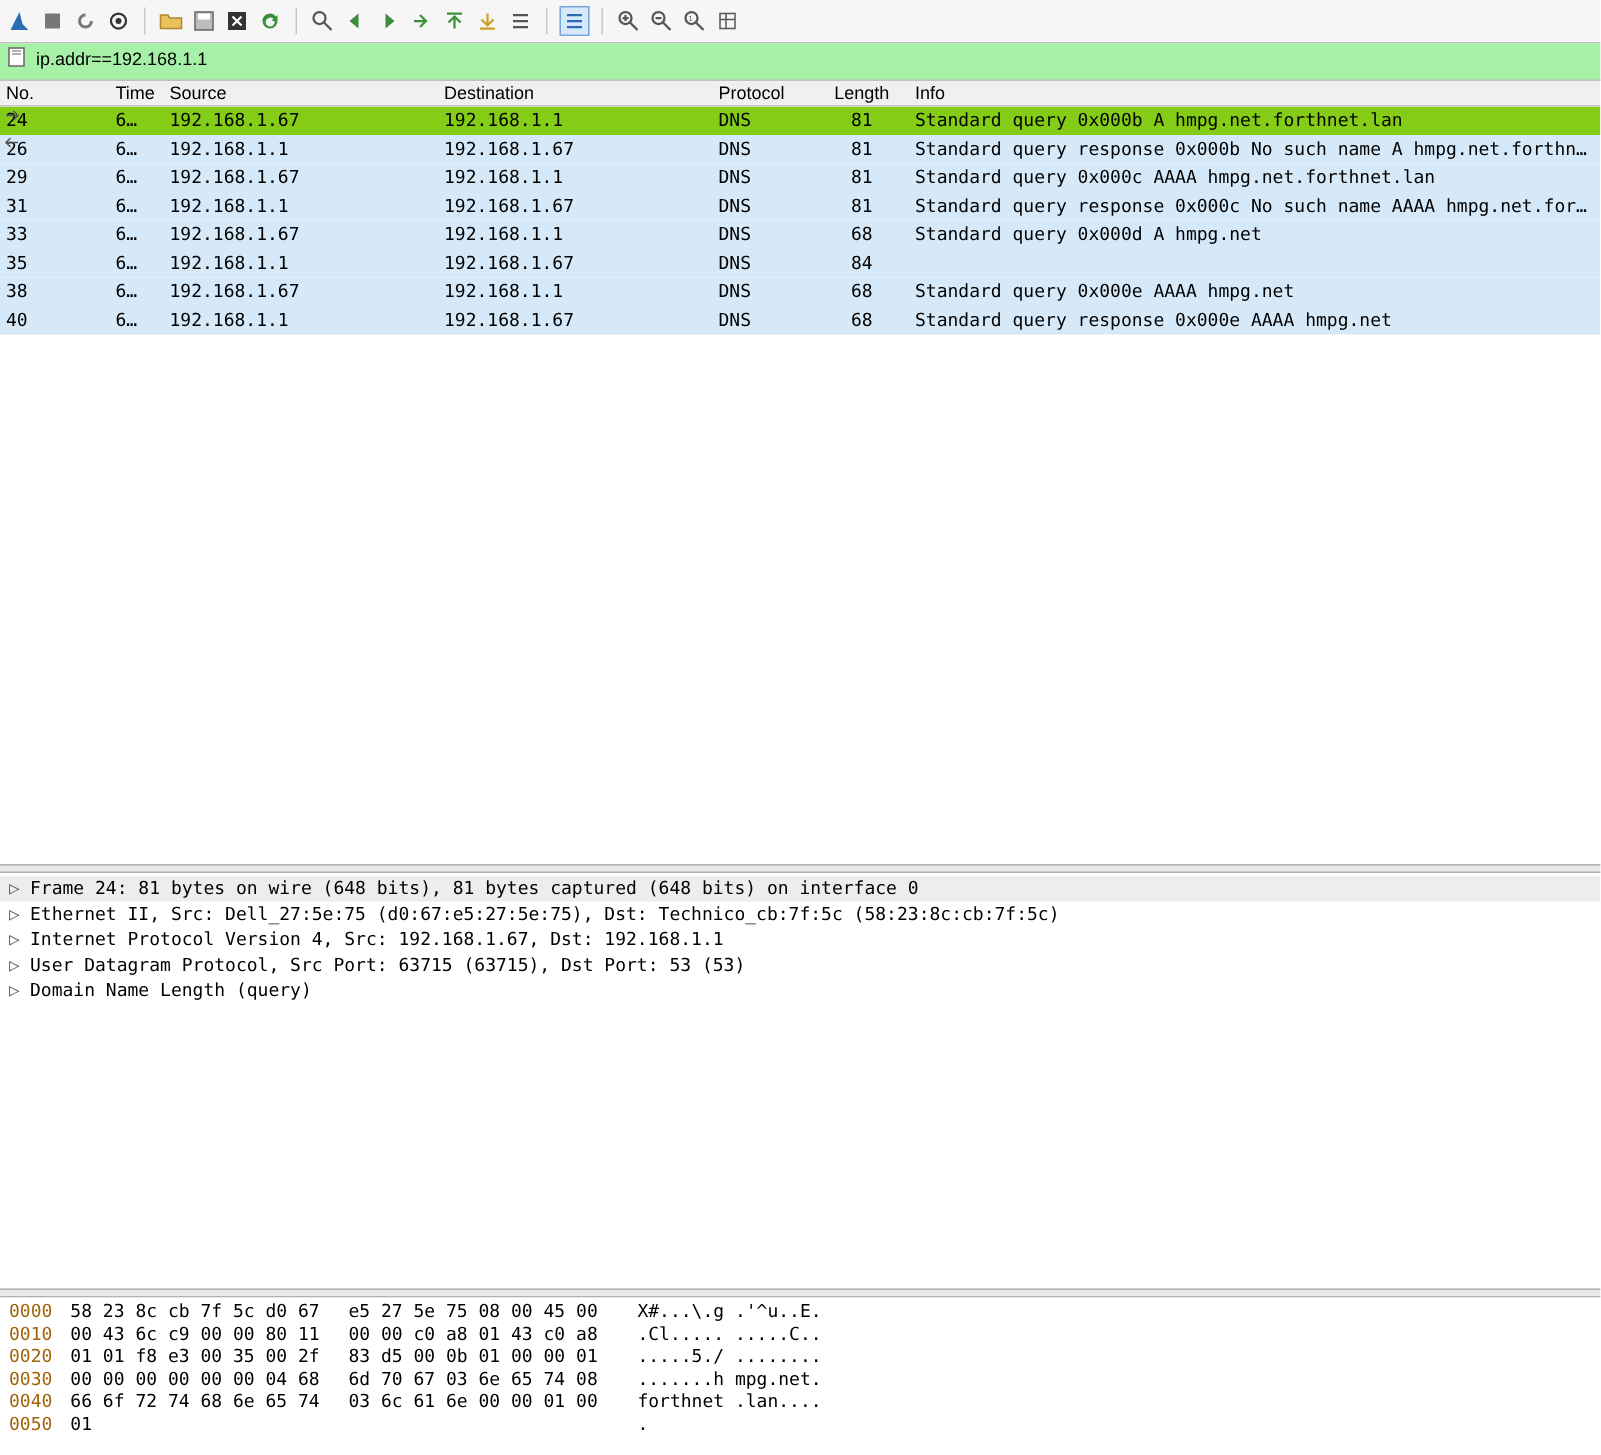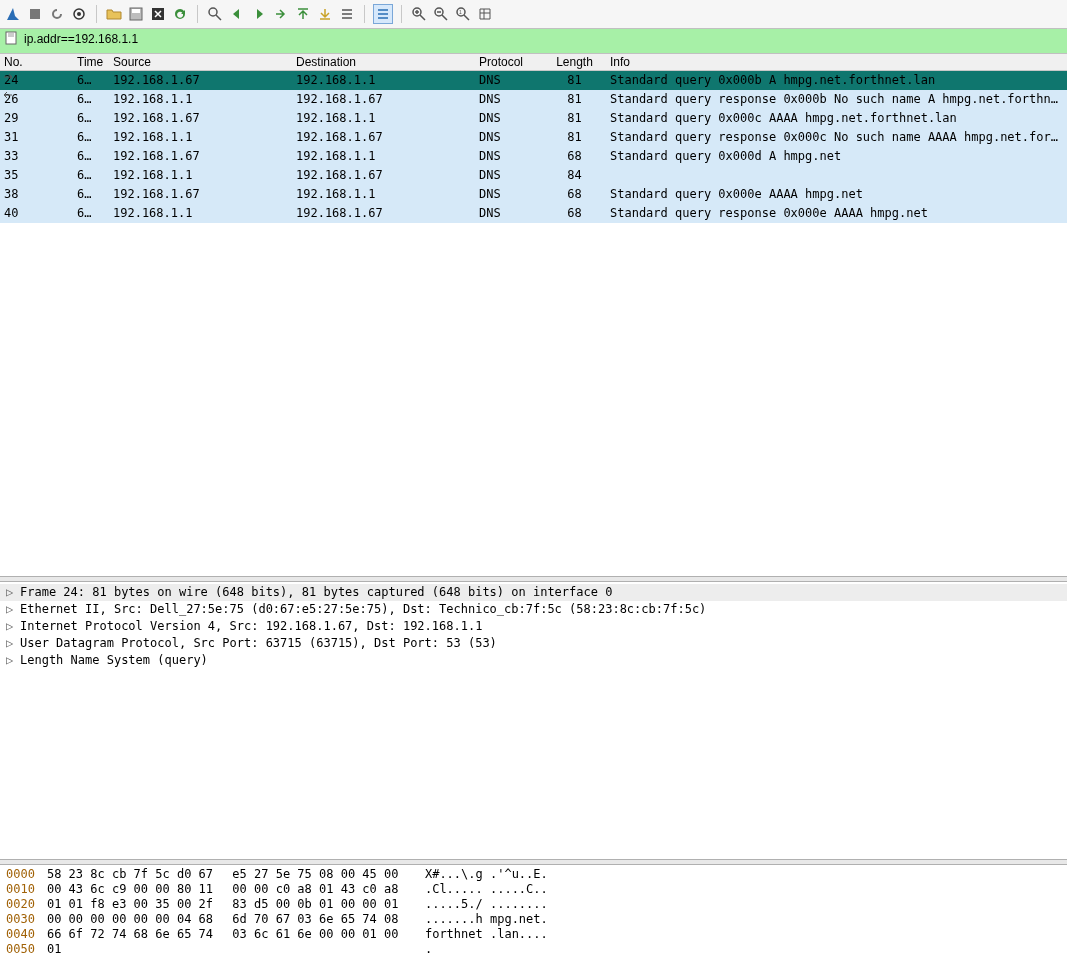--- a/index.html
+++ b/index.html
@@ -16,21 +16,21 @@
   .hdr-row{background:#f0f0f0;border-bottom:1px solid #c8c8c8;position:sticky;top:0}
   .cell{padding:1px 4px;overflow:hidden;text-overflow:ellipsis}
   .c-no{width:65px;}
   .c-time{width:28px}
   .c-src{width:175px}
   .c-dst{width:175px}
   .c-proto{width:60px}
   .c-len{width:55px;text-align:center}
   .c-info{flex:1}
   .pkt-row{background:#d6e9f8;font-family:Consolas,Menlo,monospace;font-size:12px;line-height:17px}
-  .pkt-row.selected{background:#0f766e}
+  .pkt-row.selected{background:#84cc16}
 
   .divider{height:4px;background:#e8e8e8;border-top:1px solid #b0b0b0;border-bottom:1px solid #b0b0b0;cursor:row-resize}
 
   .tree-pane{height:274px;overflow:auto;background:#fff;padding:2px 0}
   .tree-line{display:flex;align-items:center;font-family:Consolas,Menlo,monospace;font-size:12px;line-height:17px;padding-left:6px;cursor:pointer}
   .tree-line.sel{background:#ededed}
   .tree-tri{width:10px;color:#666;margin-right:4px;user-select:none}
 
   .hex-pane{height:108px;overflow:auto;background:#fff;padding:2px 6px}
   .hex-line{font-family:Consolas,Menlo,monospace;font-size:12px;line-height:15px;white-space:pre}
@@ -274,21 +274,21 @@
         <div class="tree-line">
           <span class="tree-tri">▷</span>
           <span>Internet Protocol Version 4, Src: 192.168.1.67, Dst: 192.168.1.1</span>
         </div>
         <div class="tree-line">
           <span class="tree-tri">▷</span>
           <span>User Datagram Protocol, Src Port: 63715 (63715), Dst Port: 53 (53)</span>
         </div>
         <div class="tree-line">
           <span class="tree-tri">▷</span>
-          <span>Length Name System (query)</span>
+          <span>Domain Name Length (query)</span>
         </div>
       </div>
   </div>
 
   <div class="divider"></div>
 
   <div class="hex-pane">
     <div id="hex-rows">
         <div class="hex-line"><span class="hex-off">0000</span><span class="hex-bytes">58 23 8c cb 7f 5c d0 67</span> <span class="hex-bytes">e5 27 5e 75 08 00 45 00</span>  <span>X#...\.g .'^u..E.</span></div>
         <div class="hex-line"><span class="hex-off">0010</span><span class="hex-bytes">00 43 6c c9 00 00 80 11</span> <span class="hex-bytes">00 00 c0 a8 01 43 c0 a8</span>  <span>.Cl..... .....C..</span></div>

